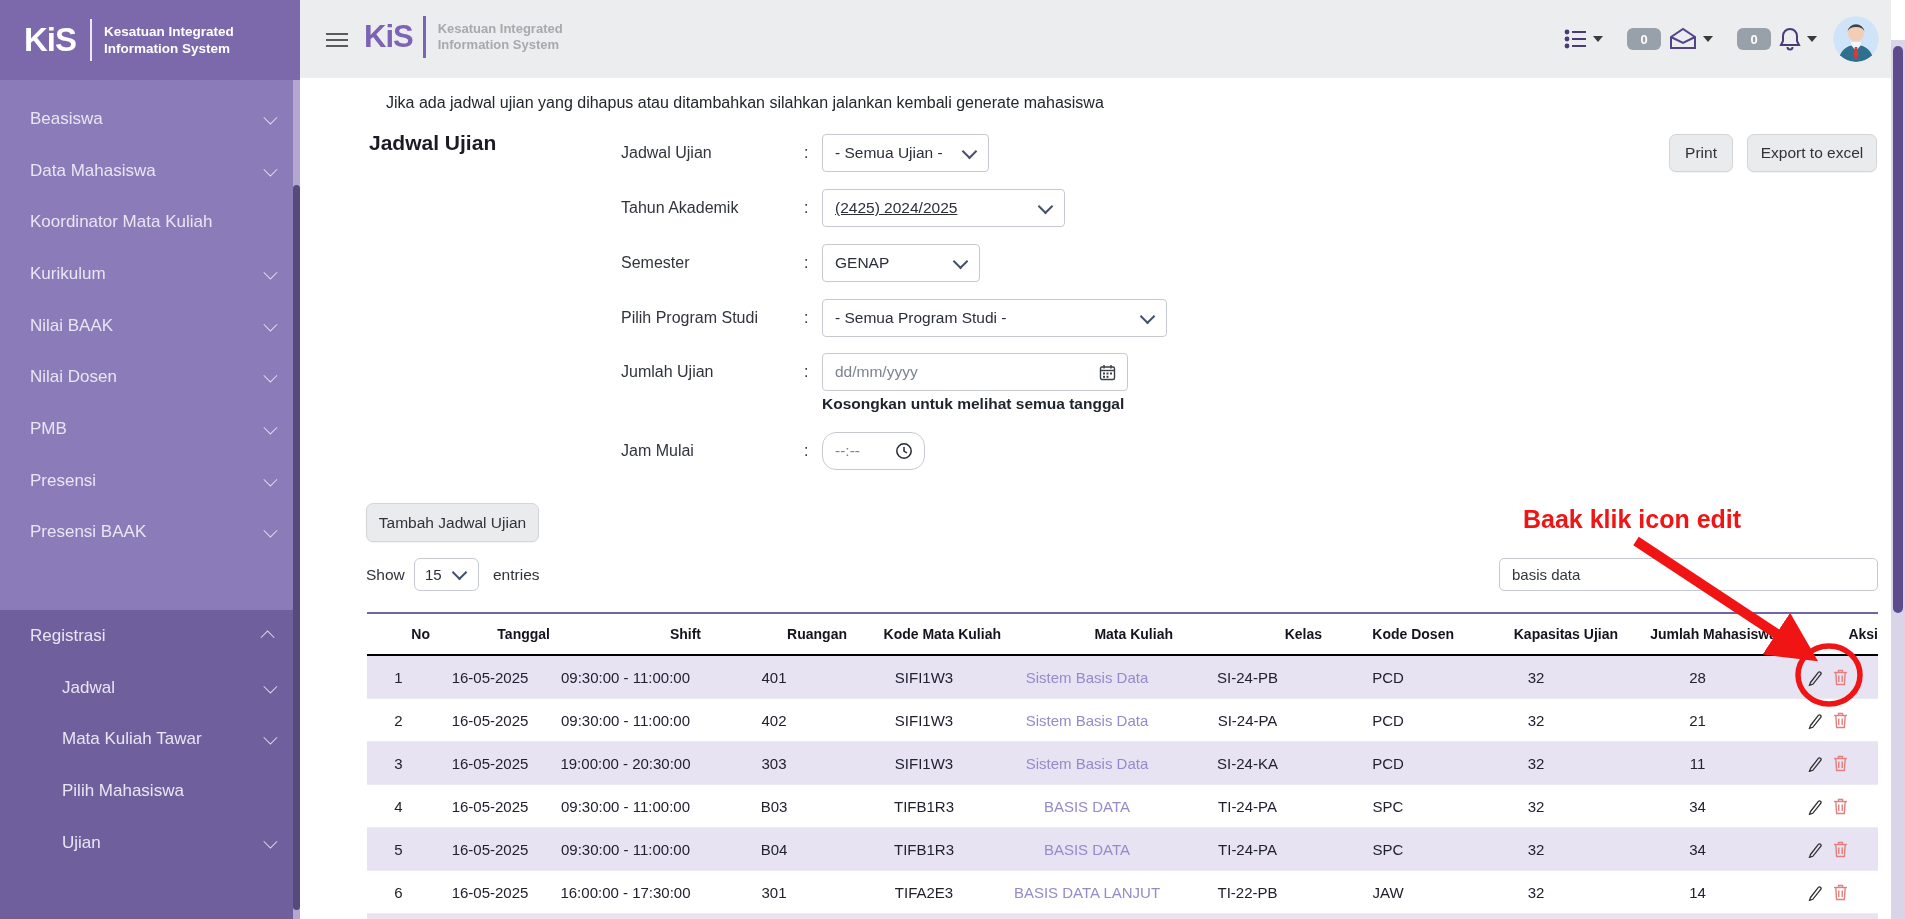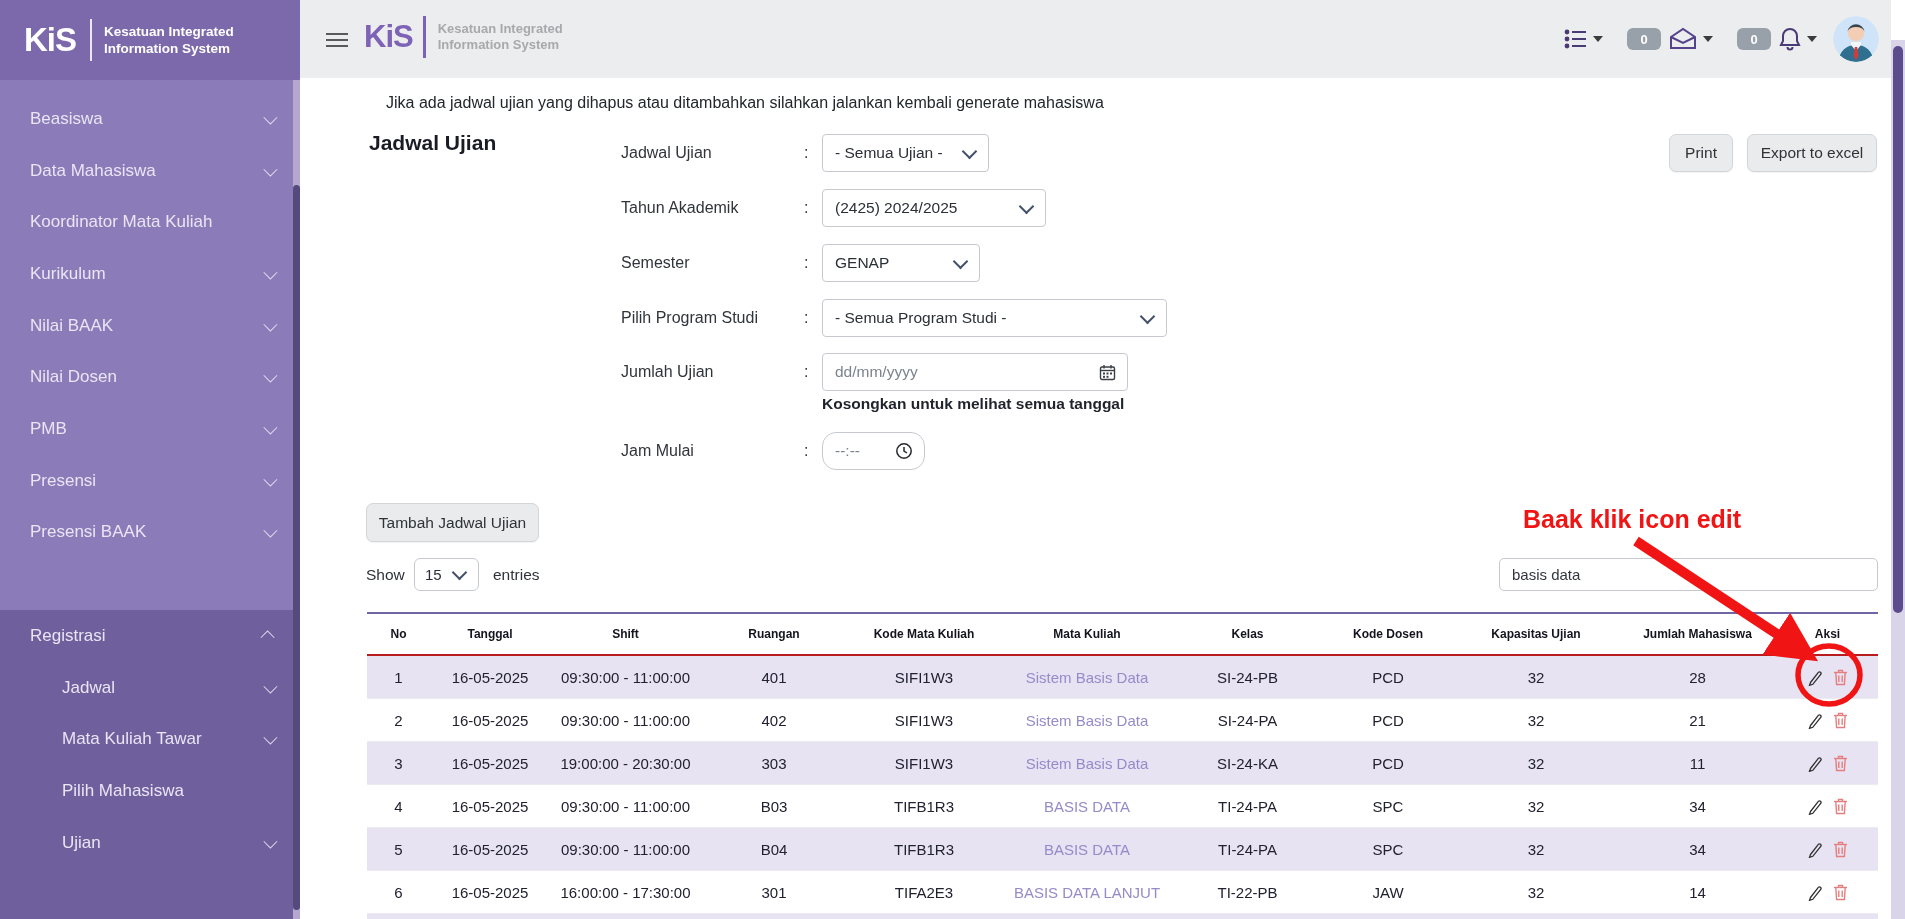--- a/index.html
+++ b/index.html
@@ -73,22 +73,22 @@
   .search-input{position:absolute;left:1179px;top:480px;width:379px;height:33px;border:1px solid #c6cad0;
                 border-radius:5px;box-sizing:border-box;padding:0 12px;font-size:15px;color:#33373d;
                 font-family:"Liberation Sans","DejaVu Sans",sans-serif;outline:none;}
 
   .annotation{position:absolute;left:1203px;top:427px;font-size:25px;font-weight:700;color:#f01414;}
   .overlay{position:absolute;left:0;top:0;width:1591px;height:841px;pointer-events:none;}
 
   
   .jtable{position:absolute;left:47px;top:534px;width:1511px;border-collapse:collapse;table-layout:fixed;
           border-top:2px solid #7165a8;font-size:15px;color:#212130;}
-  .jtable th{height:40px;font-size:12px;font-weight:700;color:#14141f;border-bottom:2px solid #b91c1c;
-             text-align:center;padding:0;}
+  .jtable th{height:40px;font-size:14px;font-weight:700;color:#14141f;border-bottom:2px solid #000000;
+             text-align:right;padding:0;}
   .jtable td{height:42px;text-align:center;padding:0;}
   .jtable tbody tr{border-bottom:1px solid #ebebf1;}
   .jtable tr.odd{background:#e7e3f3;}
   .mk-link{color:#968ac9;cursor:pointer;}
   .aksi{display:flex;align-items:center;justify-content:center;gap:9px;}
   .icobtn{display:inline-flex;cursor:pointer;}
   .c1{width:63px;}.c2{width:120px;}.c3{width:151px;}.c4{width:146px;}.c5{width:154px;}.c6{width:172px;}
   .c7{width:149px;}.c8{width:132px;}.c9{width:164px;}.c10{width:159px;}.c11{width:101px;}
 
   
@@ -252,21 +252,21 @@
       <span class="flabel">Jadwal Ujian</span>
       <span class="fcolon">:</span>
       <div class="selbox" style="width:167px;">
         <span>- Semua Ujian -</span>
           <span class="chevb"></span>
       </div>
     </div>
     <div class="frow" style="top:110px;">
       <span class="flabel">Tahun Akademik</span>
       <span class="fcolon">:</span>
-      <div class="selbox" style="width:224px;">
+      <div class="selbox" style="width:243px;text-decoration:underline;">
         <span>(2425) 2024/2025</span>
           <span class="chevb"></span>
       </div>
     </div>
     <div class="frow" style="top:165px;">
       <span class="flabel">Semester</span>
       <span class="fcolon">:</span>
       <div class="selbox" style="width:158px;">
         <span>GENAP</span>
           <span class="chevb"></span>

